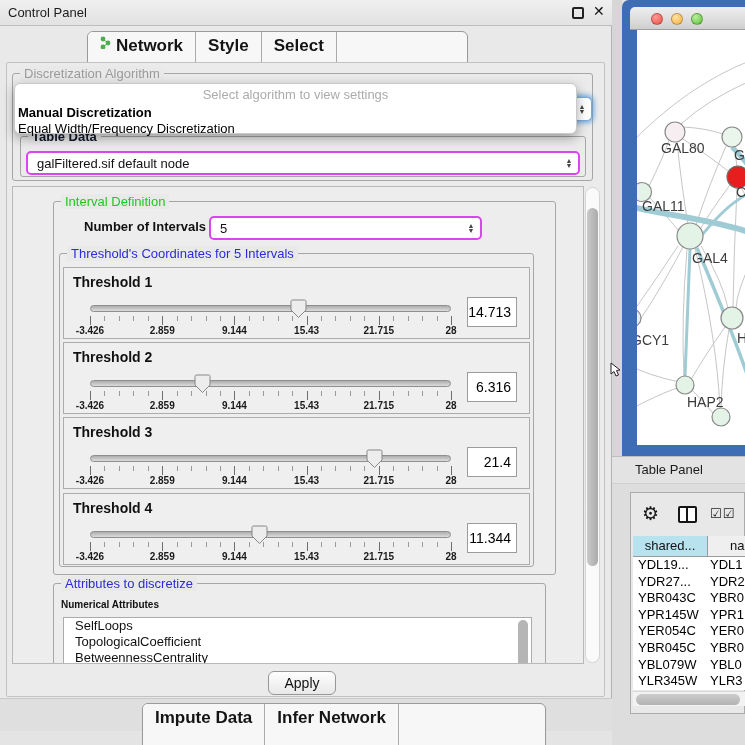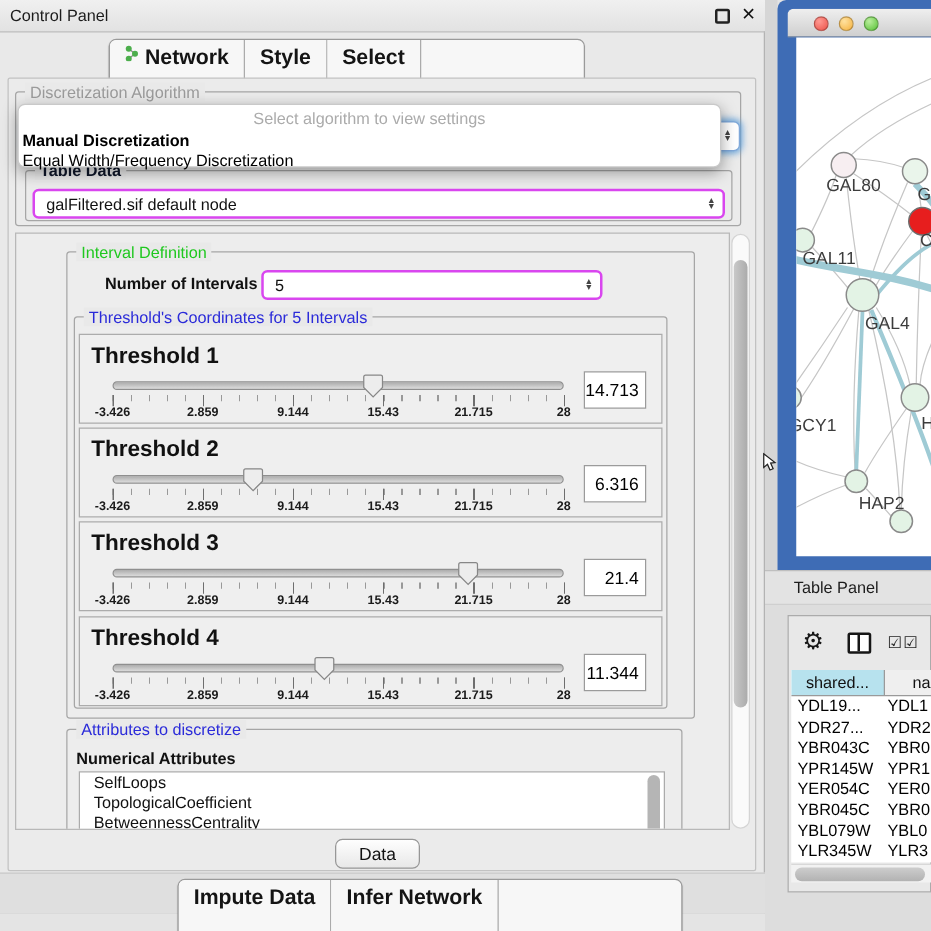--- a/index.html
+++ b/index.html
@@ -51,30 +51,30 @@
   #scrollpane { left:12px; top:186px; width:572px; height:478px; background:#EDEDED; border:1px solid #B8B8B8; overflow:hidden; }
   #vscroll-track { left:585px; top:187px; width:15px; height:476px; background:#FAFAFA; border:1px solid #D4D4D4; border-radius:8px; }
   #vscroll-thumb { left:587px; top:208px; width:11px; height:358px; background:linear-gradient(to right,#C9C9C9,#ABABAB); border-radius:6px; }
 
   #interval-group { left:40px; top:14px; width:503px; height:374px; }
   #noi-label { left:71px; top:32px; font-size:13px; font-weight:bold; color:#111; }
   #noi-combo { left:196px; top:29px; width:273px; height:24px; }
   #thresh-group { left:46px; top:66px; width:475px; height:314px; }
 
   .tpanel { position:absolute; left:50px; width:467px; height:72px; background:#EFEFEF; border:1px solid #ACACAC; }
-  .tpanel .tlabel { position:absolute; left:9px; top:6px; font-size:18px; font-weight:bold; color:#111; }
+  .tpanel .tlabel { position:absolute; left:9px; top:6px; font-size:14px; font-weight:bold; color:#111; }
   .track { position:absolute; left:26px; top:37px; width:361px; height:7px; border:1px solid #8F8F8F; border-radius:4px; background:linear-gradient(#ADADAD,#DCDCDC); }
   .ticks-minor { position:absolute; left:26px; top:48px; width:362px; height:5px; background:repeating-linear-gradient(to right,#999 0 1px,transparent 1px 14.44px); }
   .ticks-major { position:absolute; left:26px; top:48px; width:362px; height:9px; background:repeating-linear-gradient(to right,#6E6E6E 0 1px,transparent 1px 72.2px); }
   .ticklabel { position:absolute; top:57px; transform:translateX(-50%); font-size:10px; font-weight:bold; color:#1a1a1a; white-space:nowrap; }
   .thumb { position:absolute; top:31px; width:17px; height:20px; }
   .vbox { position:absolute; left:403px; top:29px; width:50px; height:30px; background:#fff; border:1px solid #9B9B9B; font-size:14px; color:#000; text-align:right; line-height:28px; padding-right:5px; }
 
   #attr-group { left:40px; top:396px; width:493px; height:90px; }
-  #attr-sub { left:48px; top:412px; font-size:13px; font-weight:bold; color:#111; }
+  #attr-sub { left:48px; top:412px; font-size:10px; font-weight:bold; color:#111; }
   #attr-list { left:50px; top:430px; width:469px; height:47px; background:#fff; border:1px solid #ABABAB; overflow:hidden; }
   .attr-item { font-size:13px; color:#111; padding-left:11px; height:16px; white-space:nowrap; }
   #attr-scroll { position:absolute; right:3px; top:2px; width:10px; height:52px; background:#B5B5B5; border-radius:5px; }
 
   #apply-btn { left:268px; top:671px; width:68px; height:24px; background:linear-gradient(#FEFEFE,#E8E8E8); border:1px solid #979797; border-radius:6px; font-size:14px; color:#111; text-align:center; line-height:22px; }
 
   #bottom-strip { left:0; top:698px; width:612px; height:33px; background:#DFDFDF; border-top:1px solid #C9C9C9; }
 
   
   #gutter { left:612px; top:0; width:10px; height:745px; background:#D6D6D6; }
@@ -260,21 +260,21 @@
     <div class="attr-item">SelfLoops</div>
         <div class="attr-item">TopologicalCoefficient</div>
         <div class="attr-item">BetweennessCentrality</div>
         <div id="attr-scroll"></div>
       </div>
   </div>
   <div id="vscroll-track" class="abs">
     <div id="vscroll-thumb" class="abs" style="left:1px;top:20px;"></div>
   </div>
 
-  <div id="apply-btn" class="abs">Data</div>
+  <div id="apply-btn" class="abs">Apply</div>
 
   <div id="bottom-strip" class="abs"></div>
   <div id="bottom-tabs" class="abs tabbar">
       <div class="tab">
         <span>Impute Data</span>
       </div>
       <div class="tab">
         <span>Infer Network</span>
       </div>
       <div class="tab selected">

